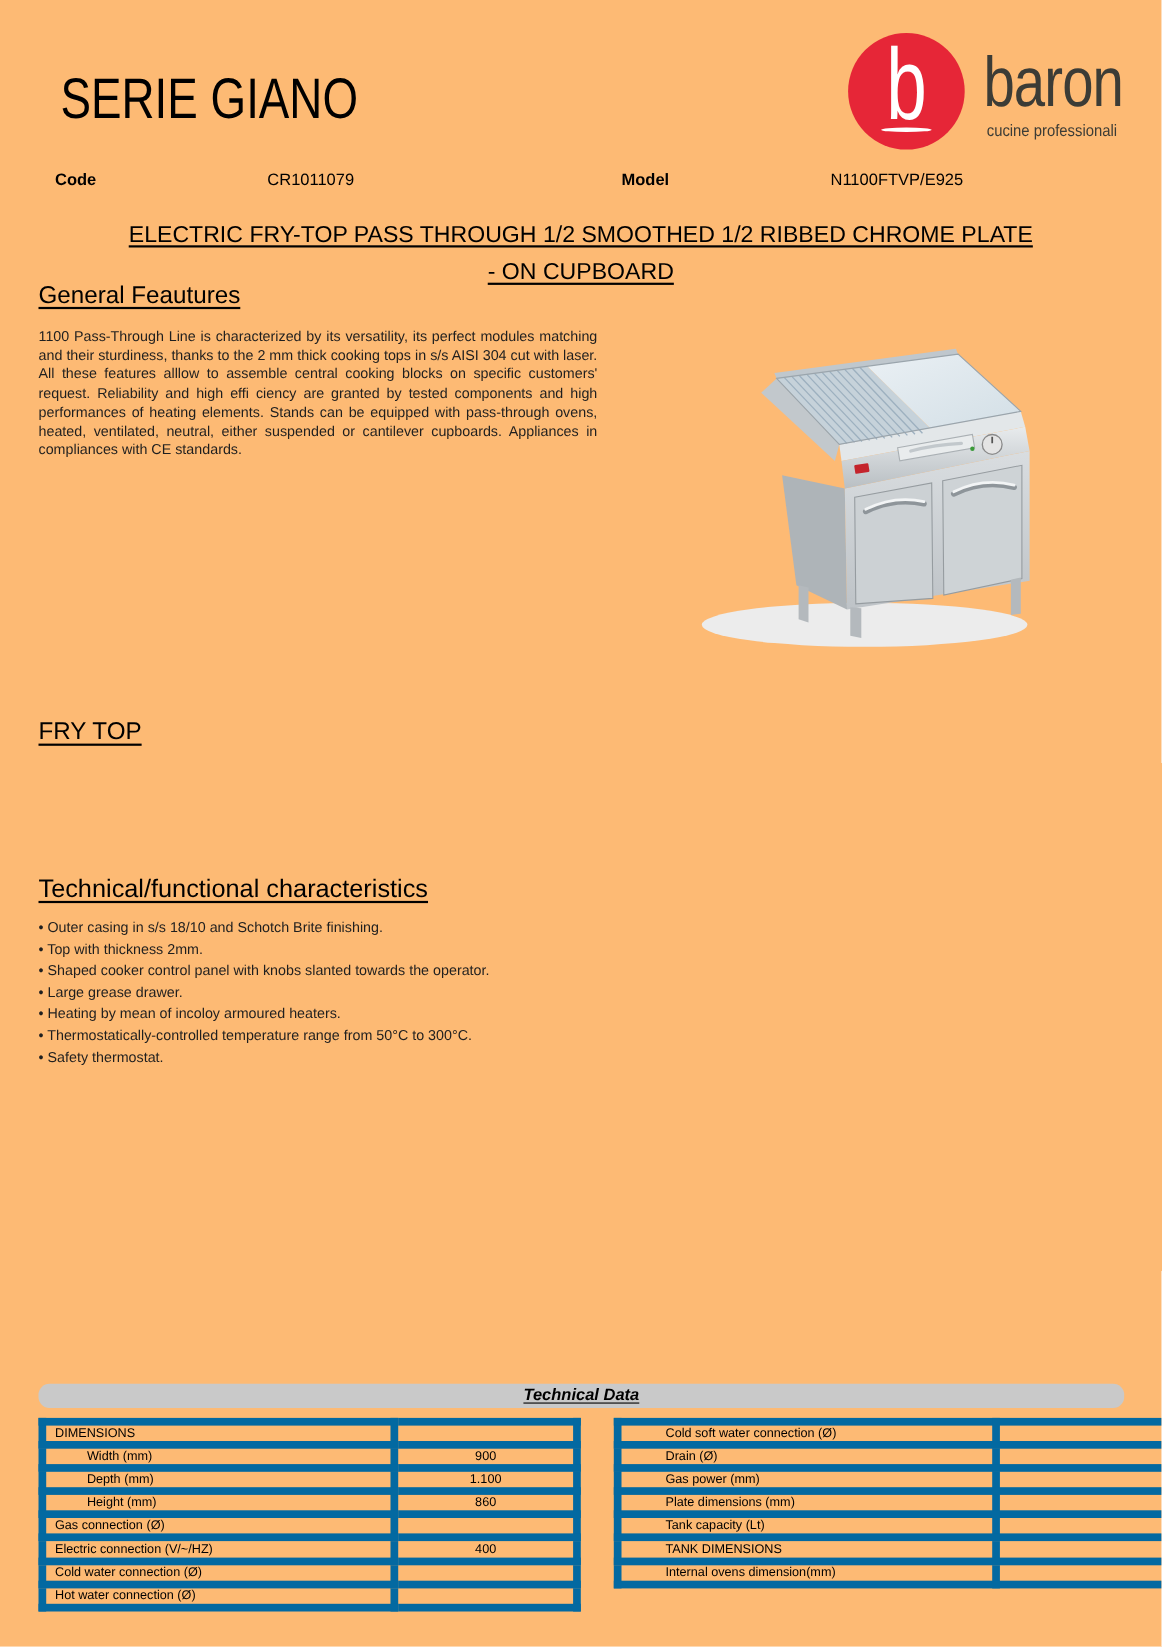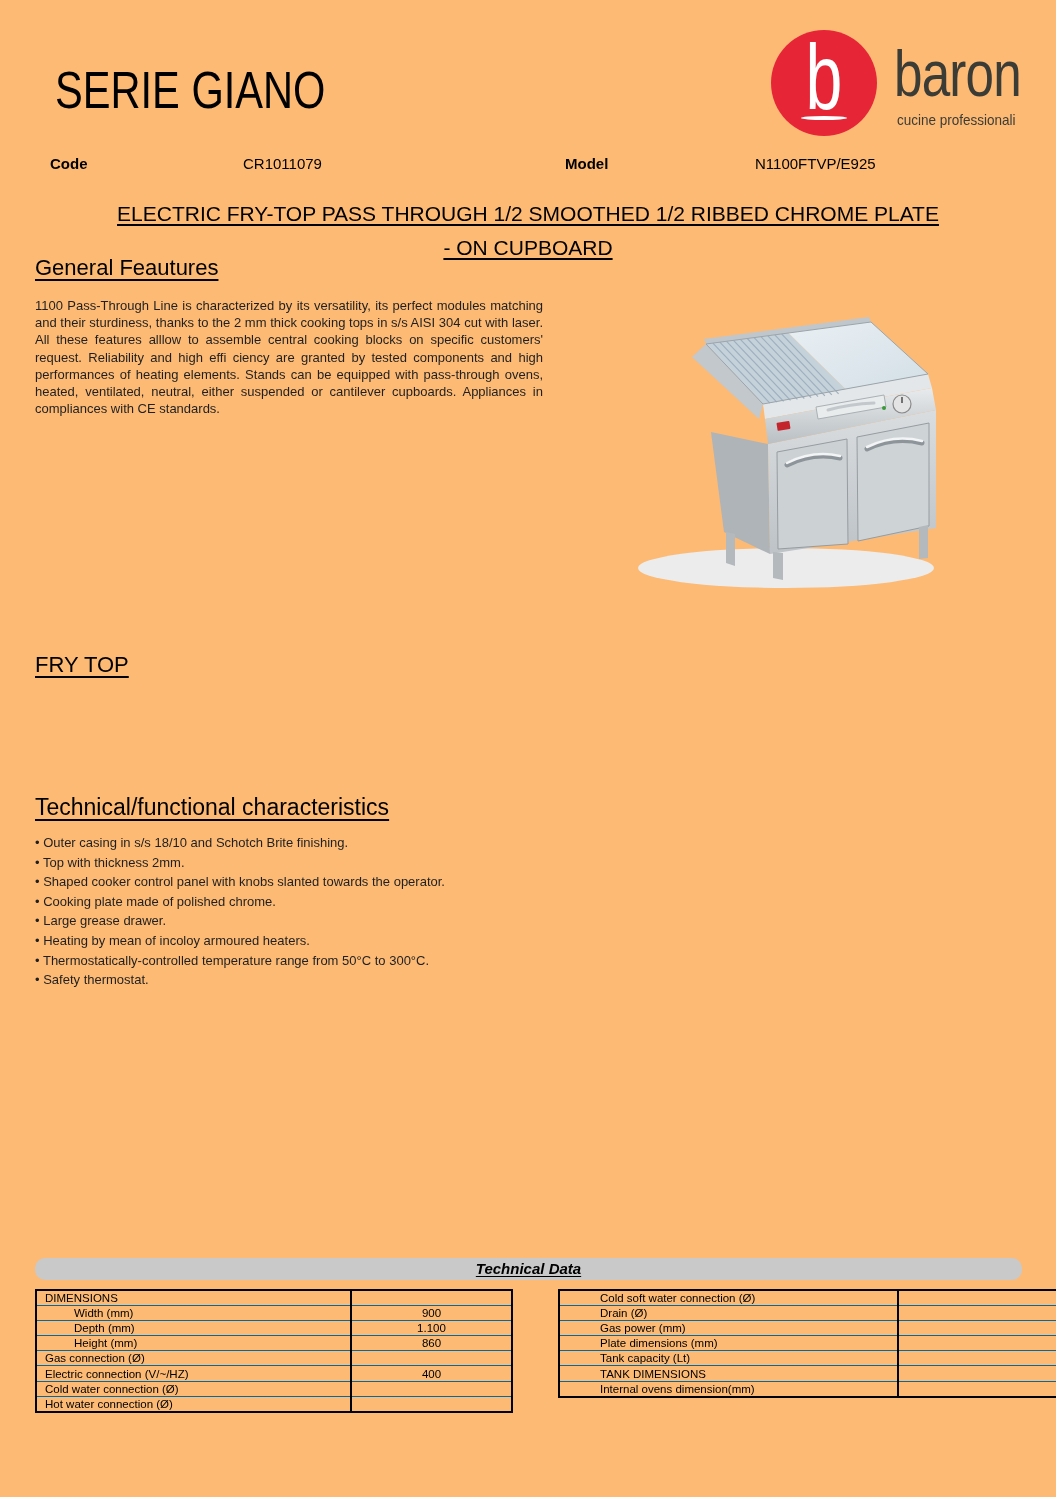--- a/index.html
+++ b/index.html
@@ -79,21 +79,21 @@
     text-decoration:underline; text-underline-offset:2px;
   }
 
   .data-table {
     position:absolute; top:1289px; border-collapse:collapse; table-layout:fixed;
     border:2px solid #000;
   }
   .left-table  { left:35px;  width:468px; }
   .right-table { left:558px; width:464px; }
   .data-table td {
-    border:1px solid #0369a1; font-size:11.5px; height:14.1px;
+    border:7px solid #0369a1; font-size:11.5px; height:14.1px;
     padding:0 0 0 8px; white-space:nowrap; overflow:hidden; color:#000;
   }
   .data-table td.val { border-left:2px solid #000; text-align:center; padding:0; }
   .left-table  td.lbl { width:305px; } .left-table  td.val { width:159px; }
   .right-table td.lbl { width:297px;padding-left:40px; } .right-table td.val { width:163px; }
   tr.indent td.lbl { padding-left:37px; }
 </style>
 </head>
 <body>
 
@@ -183,21 +183,20 @@
     <rect x="141" y="140" width="13" height="8" rx="1" fill="#c4242c" transform="rotate(-9 147 144)"></rect>
   </svg>
 
   <div class="section-heading frytop-heading">FRY TOP</div>
 
   <div class="section-heading tech-heading">Technical/functional characteristics</div>
   <ul class="bullets">
     <li>Outer casing in s/s 18/10 and  Schotch Brite finishing.</li>
     <li>Top with thickness 2mm.</li>
     <li>Shaped cooker control panel with knobs slanted towards the operator.</li>
-    <li>Cooking plate made of polished chrome.</li>
     <li>Large grease drawer.</li>
     <li>Heating by mean of incoloy armoured heaters.</li>
     <li>Thermostatically-controlled temperature range from 50°C to 300°C.</li>
     <li>Safety thermostat.</li>
   </ul>
 
   <div class="td-band">
     <span class="td-heading">Technical Data</span>
   </div>
 

